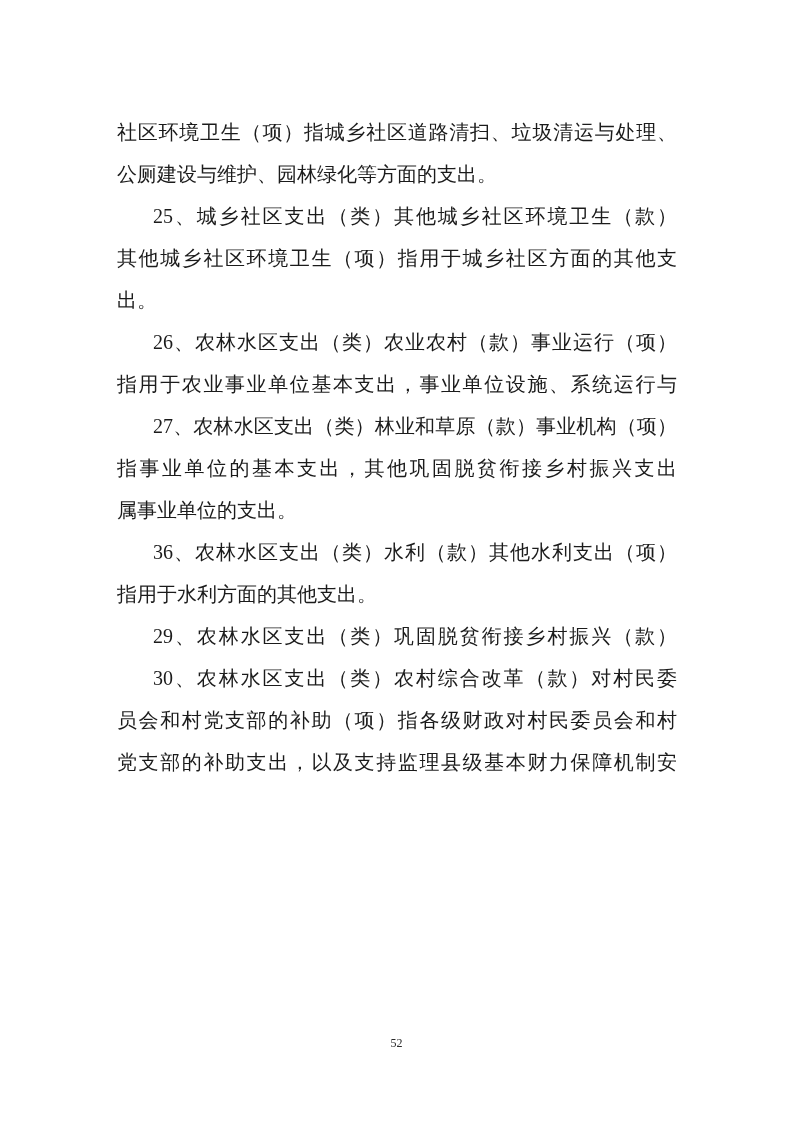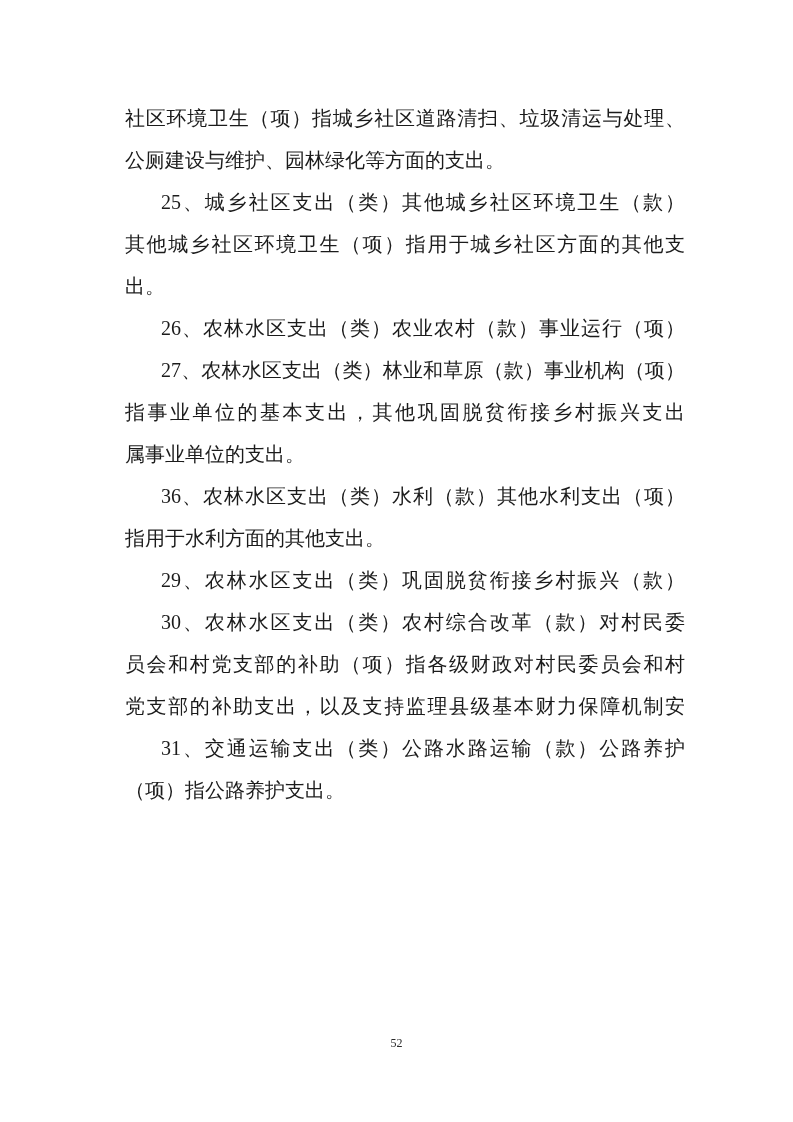--- a/index.html
+++ b/index.html
@@ -13,23 +13,22 @@
     height: 1122px;
     background: #ffffff;
     font-family: "Liberation Serif", "DejaVu Serif", serif;
     color: #1b1b1b;
     overflow: hidden;
     margin: 0 auto;
   }
   .body-text {
     position: absolute;
     left: 117px;
-    top: 97px;
+    top: 111px;
     width: 560px;
-    margin-left: 8px;
   }
   .para {
     margin: 0;
     padding: 0;
   }
   .line {
     height: 42px;
     line-height: 42px;
     font-size: 20px;
     white-space: nowrap;
@@ -68,20 +67,21 @@
     </div>
 
     <div class="para">
       <p class="line justify indent">25、城乡社区支出（类）其他城乡社区环境卫生（款）</p>
       <p class="line justify">其他城乡社区环境卫生（项）指用于城乡社区方面的其他支</p>
       <p class="line">出。</p>
     </div>
 
     <div class="para">
       <p class="line justify indent">26、农林水区支出（类）农业农村（款）事业运行（项）</p>
+      <p class="line justify">指用于农业事业单位基本支出，事业单位设施、系统运行与</p>
     </div>
 
     <div class="para">
       <p class="line justify indent">27、农林水区支出（类）林业和草原（款）事业机构（项）</p>
       <p class="line justify">指事业单位的基本支出，其他巩固脱贫衔接乡村振兴支出</p>
       <p class="line">属事业单位的支出。</p>
     </div>
 
     <div class="para">
       <p class="line justify indent">36、农林水区支出（类）水利（款）其他水利支出（项）</p>
@@ -91,23 +91,19 @@
     <div class="para">
       <p class="line justify indent">29、农林水区支出（类）巩固脱贫衔接乡村振兴（款）</p>
     </div>
 
     <div class="para">
       <p class="line justify indent">30、农林水区支出（类）农村综合改革（款）对村民委</p>
       <p class="line justify">员会和村党支部的补助（项）指各级财政对村民委员会和村</p>
       <p class="line justify">党支部的补助支出，以及支持监理县级基本财力保障机制安</p>
     </div>
 
-    <div class="para">
-      <p class="line justify indent">31、交通运输支出（类）公路水路运输（款）公路养护</p>
-      <p class="line">（项）指公路养护支出。</p>
-    </div>
 
   </div>
 
   <div class="page-number">
     <span>52</span>
   </div>
 </div>
 
 </body></html>

